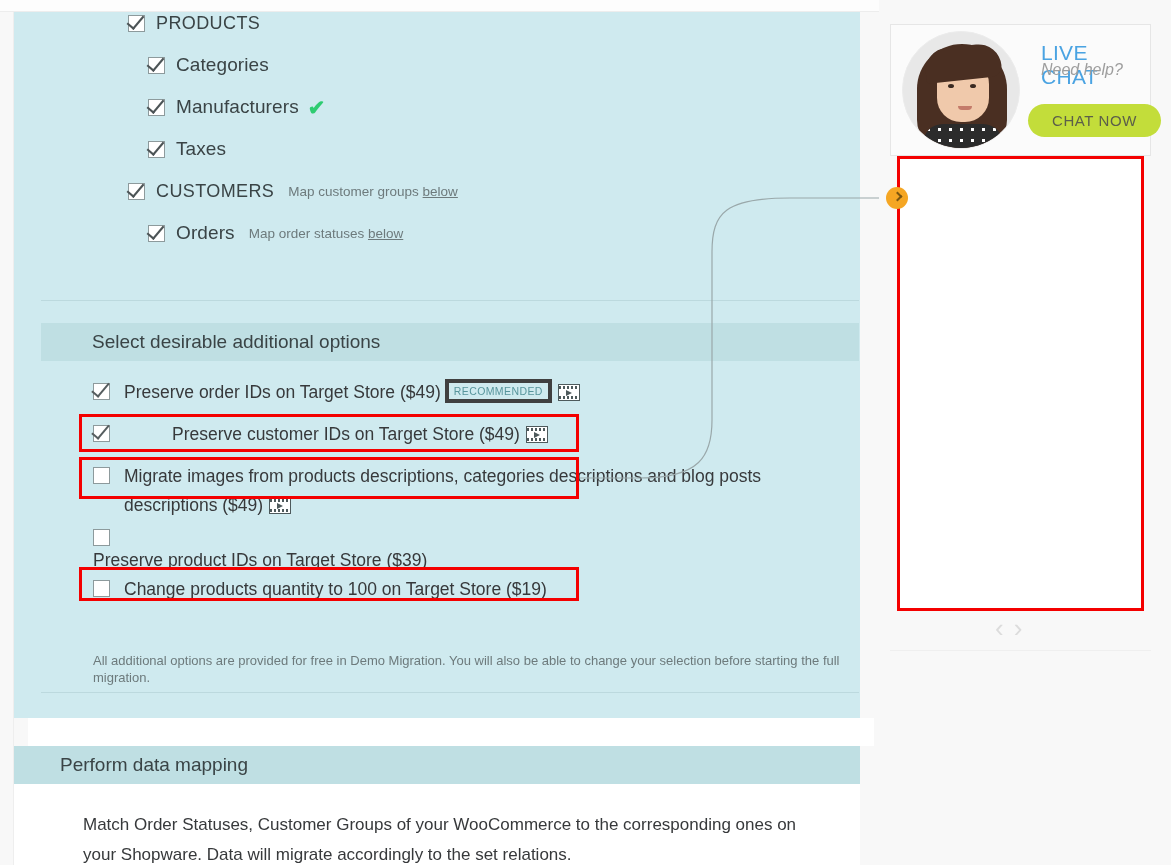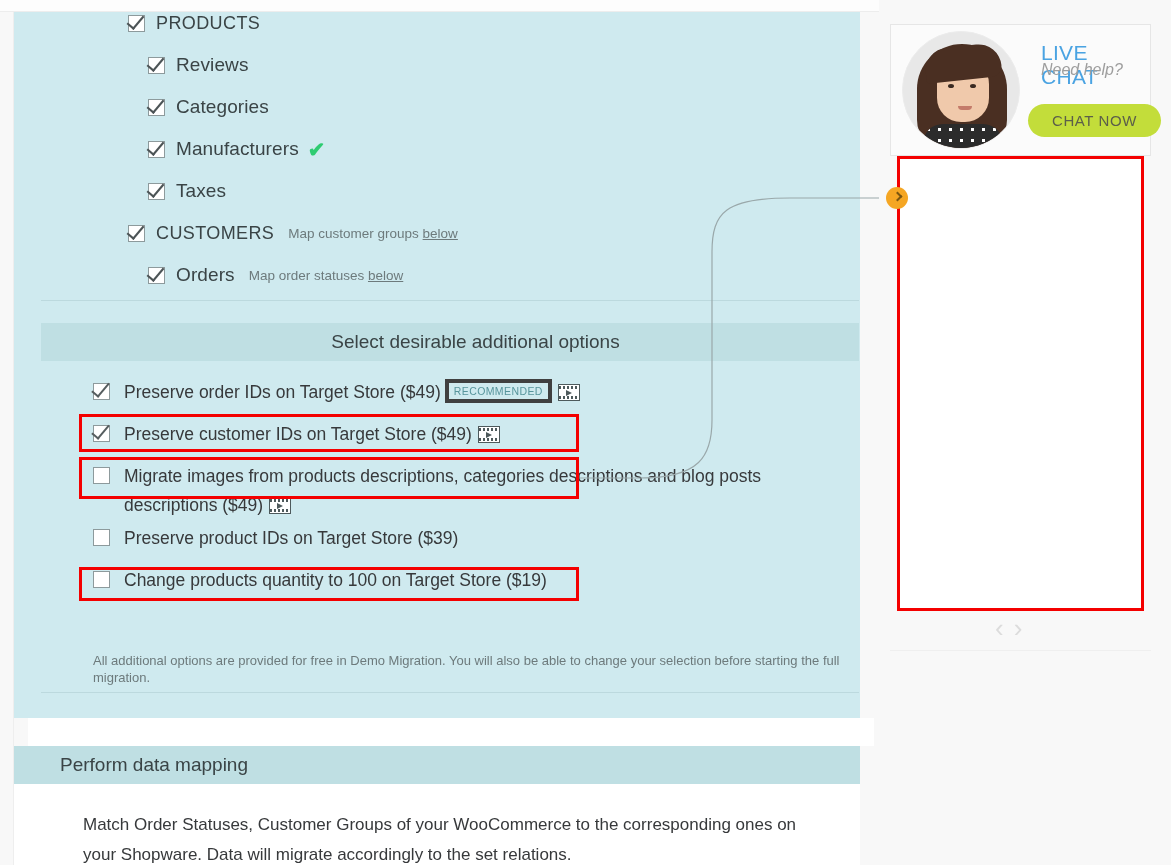--- a/index.html
+++ b/index.html
@@ -363,24 +363,20 @@
 
     <div class="top-panel"></div>
 
     <div class="entity-list" id="entity-list" style="top:2px;">
         <div class="entity-row top-level">
           <div class="cbx checked"></div>
           <span class="ent-label caps">PRODUCTS</span>
         </div>
         <div class="entity-row indent">
           <div class="cbx checked"></div>
-          <span class="ent-label">Reviews</span>
-        </div>
-        <div class="entity-row indent">
-          <div class="cbx checked"></div>
           <span class="ent-label">Categories</span>
         </div>
         <div class="entity-row indent">
           <div class="cbx checked"></div>
           <span class="ent-label">Manufacturers</span>
           <span class="green-tick">✔</span>
         </div>
         <div class="entity-row indent">
           <div class="cbx checked"></div>
           <span class="ent-label">Taxes</span>
@@ -392,38 +388,38 @@
         </div>
         <div class="entity-row indent">
           <div class="cbx checked"></div>
           <span class="ent-label">Orders</span>
           <span class="ent-note"><span>Map order statuses </span><u>below</u></span>
         </div>
       </div>
 
     <div class="hr-light" style="top:300px;"></div>
 
-    <div class="sec-head" style="top:323px;justify-content:center;">
+    <div class="sec-head" style="top:323px;">
       <span>Select desirable additional options</span>
     </div>
 
     <div class="opt-area" id="opt-list" style="top:378px;">
         <div class="opt-row" style="min-height: 42px;">
           <div class="opt-cbx checked"></div>
           <div class="opt-text"><span>Preserve order IDs on Target Store ($49)</span><span class="badge-rec">RECOMMENDED</span><span class="film"><i></i></span></div>
         </div>
-        <div class="opt-row" style="min-height: 42px;">
+        <div class="opt-row" style="min-height: 42px; gap: 48px;">
           <div class="opt-cbx checked"></div>
           <div class="opt-text"><span>Preserve customer IDs on Target Store ($49)</span><span class="film"><i></i></span></div>
         </div>
         <div class="opt-row" style="min-height: 62px;">
           <div class="opt-cbx"></div>
           <div class="opt-text"><span>Migrate images from products descriptions, categories descriptions and blog posts descriptions ($49)</span><span class="film"><i></i></span></div>
         </div>
-        <div class="opt-row" style="min-height: 42px;">
+        <div class="opt-row" style="min-height: 42px; flex-direction: column;">
           <div class="opt-cbx"></div>
           <div class="opt-text"><span>Preserve product IDs on Target Store ($39)</span></div>
         </div>
         <div class="opt-row" style="min-height: 42px;">
           <div class="opt-cbx"></div>
           <div class="opt-text"><span>Change products quantity to 100 on Target Store ($19)</span></div>
         </div>
       </div>
 
     <div class="footnote">All additional options are provided for free in Demo Migration. You will also be able to change your selection before starting the full migration.</div>

